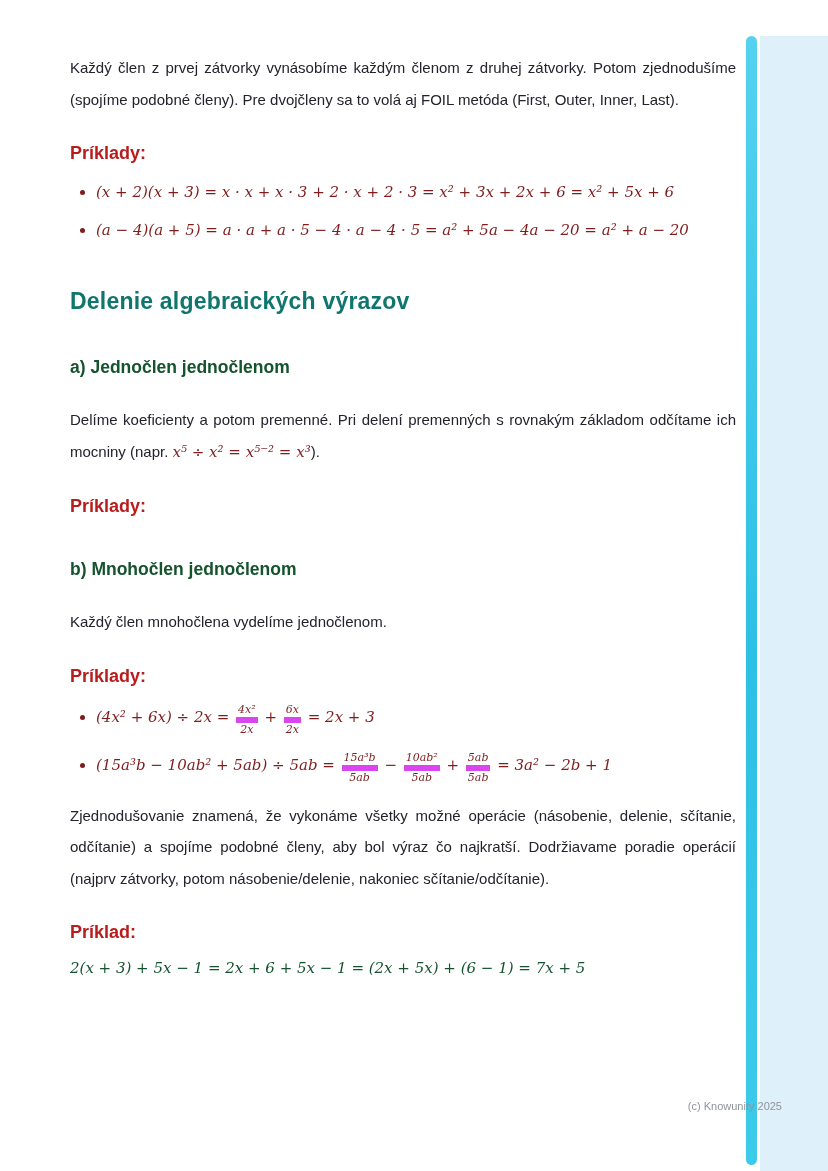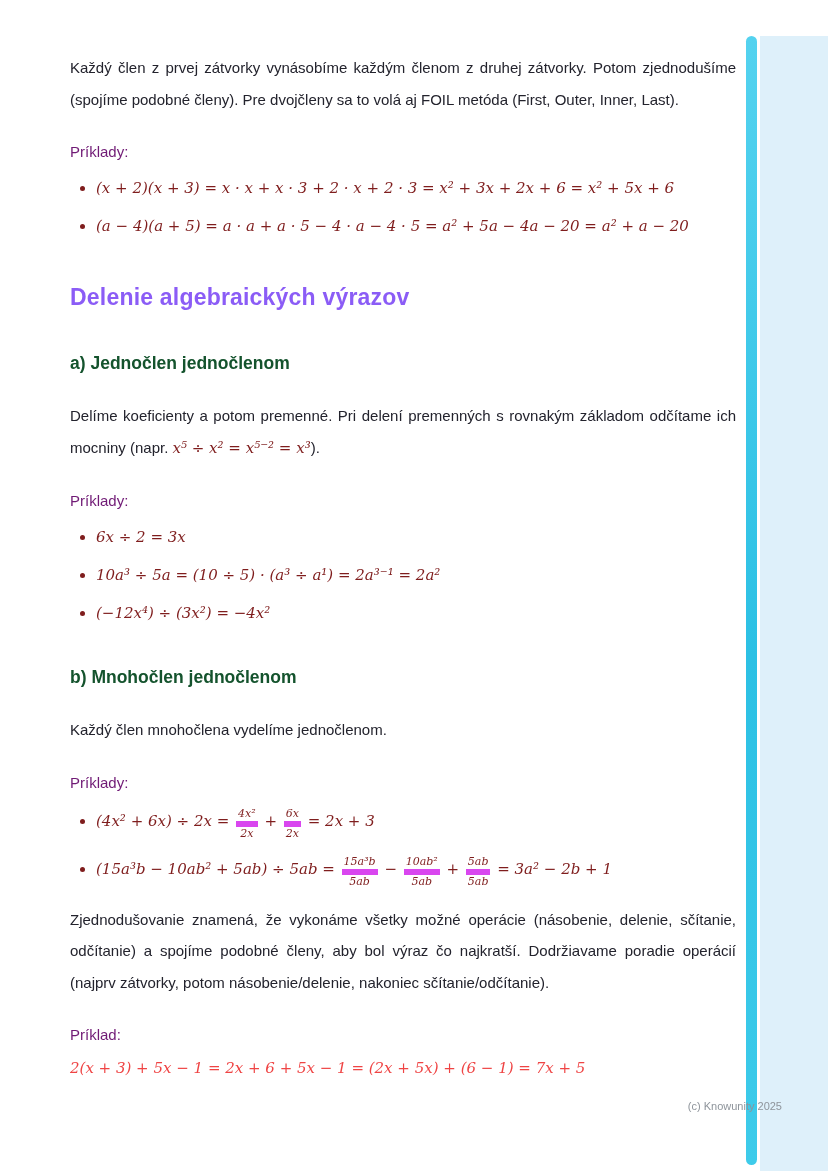--- a/index.html
+++ b/index.html
@@ -22,29 +22,29 @@
     width: 666px;
   }
   .body-text {
     font-size: 15px;
     line-height: 2.1;
     text-align: justify;
     margin: 12px 0 26px 0;
     color: #23232d;
   }
   .label {
-    font-size: 15px;
-    font-weight: 400;
+    font-size: 18px;
+    font-weight: 700;
     margin: 28px 0 16px 0;
-    color: #701a75;
+    color: #b91c1c;
   }
   h2.section-title {
     font-size: 23px;
     font-weight: 700;
-    color: #8b5cf6;
+    color: #0f766e;
     margin: 46px 0 34px 0;
     letter-spacing: 0.2px;
   }
   h3.sub-title {
     font-size: 17.5px;
     font-weight: 700;
     color: #14532d;
     margin: 42px 0 26px 0;
   }
   ul.example-list {
@@ -59,21 +59,21 @@
   .math {
     font-family: "DejaVu Serif", serif;
     font-style: italic;
     font-size: 15px;
     color: #7f1d1d;
   }
   .math-block {
     font-family: "DejaVu Serif", serif;
     font-style: italic;
     font-size: 15px;
-    color: #ef4444;
+    color: #14532d;
     margin: 8px 0 34px 0;
   }
   .frac {
     display: inline-block;
     text-align: center;
     vertical-align: -0.75em;
     margin: 0 2px;
   }
   .frac .num {
     display: block;
@@ -135,25 +135,20 @@
     </ul>
 
     <h2 class="section-title">Delenie algebraických výrazov</h2>
 
     <h3 class="sub-title">a) Jednočlen jednočlenom</h3>
 
     <p class="body-text"><span>Delíme koeficienty a potom premenné. Pri delení premenných s rovnakým základom odčítame ich mocniny (napr. </span><span class="math">x⁵ ÷ x² = x⁵⁻² = x³</span><span>).</span></p>
 
     <p class="label">Príklady:</p>
 
-    <ul class="example-list">
-      <li class="math">6x ÷ 2 = 3x</li>
-      <li class="math">10a³ ÷ 5a = (10 ÷ 5) · (a³ ÷ a¹) = 2a³⁻¹ = 2a²</li>
-      <li class="math">(−12x⁴) ÷ (3x²) = −4x²</li>
-    </ul>
 
     <h3 class="sub-title">b) Mnohočlen jednočlenom</h3>
 
     <p class="body-text">Každý člen mnohočlena vydelíme jednočlenom.</p>
 
     <p class="label">Príklady:</p>
 
     <ul class="example-list">
       <li class="math"><span>(4x² + 6x) ÷ 2x = </span><span class="frac"><span class="num">4x²</span><span class="den">2x</span></span><span> + </span><span class="frac"><span class="num">6x</span><span class="den">2x</span></span><span> = 2x + 3</span></li>
       <li class="math"><span>(15a³b − 10ab² + 5ab) ÷ 5ab = </span><span class="frac"><span class="num">15a³b</span><span class="den">5ab</span></span><span> − </span><span class="frac"><span class="num">10ab²</span><span class="den">5ab</span></span><span> + </span><span class="frac"><span class="num">5ab</span><span class="den">5ab</span></span><span> = 3a² − 2b + 1</span></li>

